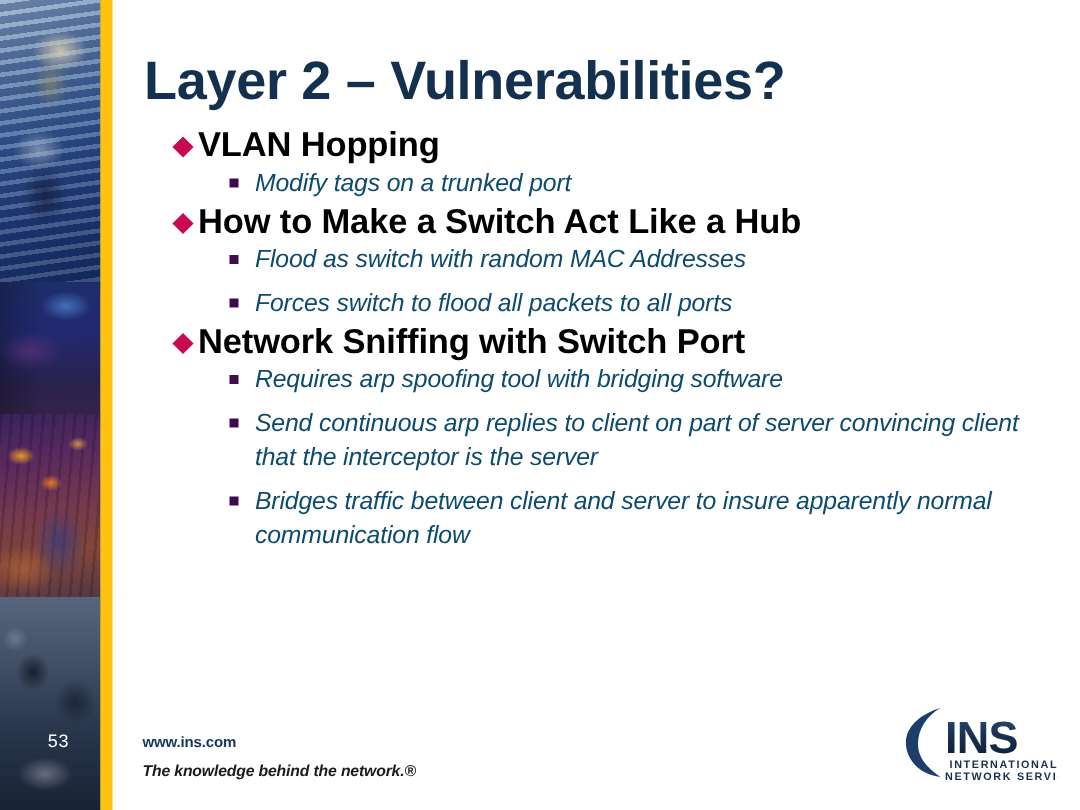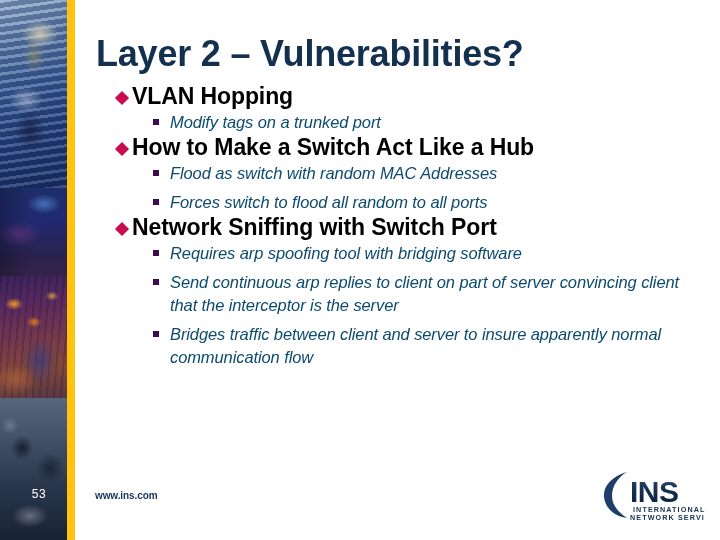--- a/index.html
+++ b/index.html
@@ -223,21 +223,21 @@
         <span class="diamond-bullet"></span>
         <span>How to Make a Switch Act Like a Hub</span>
       </div>
       <div class="lvl2-group">
         <div class="lvl2">
           <span class="square-bullet"></span>
           <span>Flood as switch with random MAC Addresses</span>
         </div>
         <div class="lvl2">
           <span class="square-bullet"></span>
-          <span>Forces switch to flood all random to all ports</span>
+          <span>Forces switch to flood all packets to all ports</span>
         </div>
       </div>
     </div>
 
     <div class="block">
       <div class="lvl1">
         <span class="diamond-bullet"></span>
         <span>Network Sniffing with Switch Port</span>
       </div>
       <div class="lvl2-group">
@@ -252,20 +252,21 @@
         <div class="lvl2">
           <span class="square-bullet"></span>
           <span>Bridges traffic between client and server to insure apparently normal communication flow</span>
         </div>
       </div>
     </div>
 
   </div>
 
   <div id="footer-url">www.ins.com</div>
+  <div id="footer-tagline">The knowledge behind the network.®</div>
 
   <div id="ins-logo">
     <svg width="108" height="56" viewBox="0 0 108 56" xmlns="http://www.w3.org/2000/svg">
       <defs>
         <linearGradient id="insArc" x1="0" y1="0" x2="1" y2="1">
           <stop offset="0%" stop-color="#2b4e7e"></stop>
           <stop offset="55%" stop-color="#17365c"></stop>
           <stop offset="100%" stop-color="#0d2votes"></stop>
         </linearGradient>
         <linearGradient id="insLetters" x1="0" y1="0" x2="0" y2="1">

